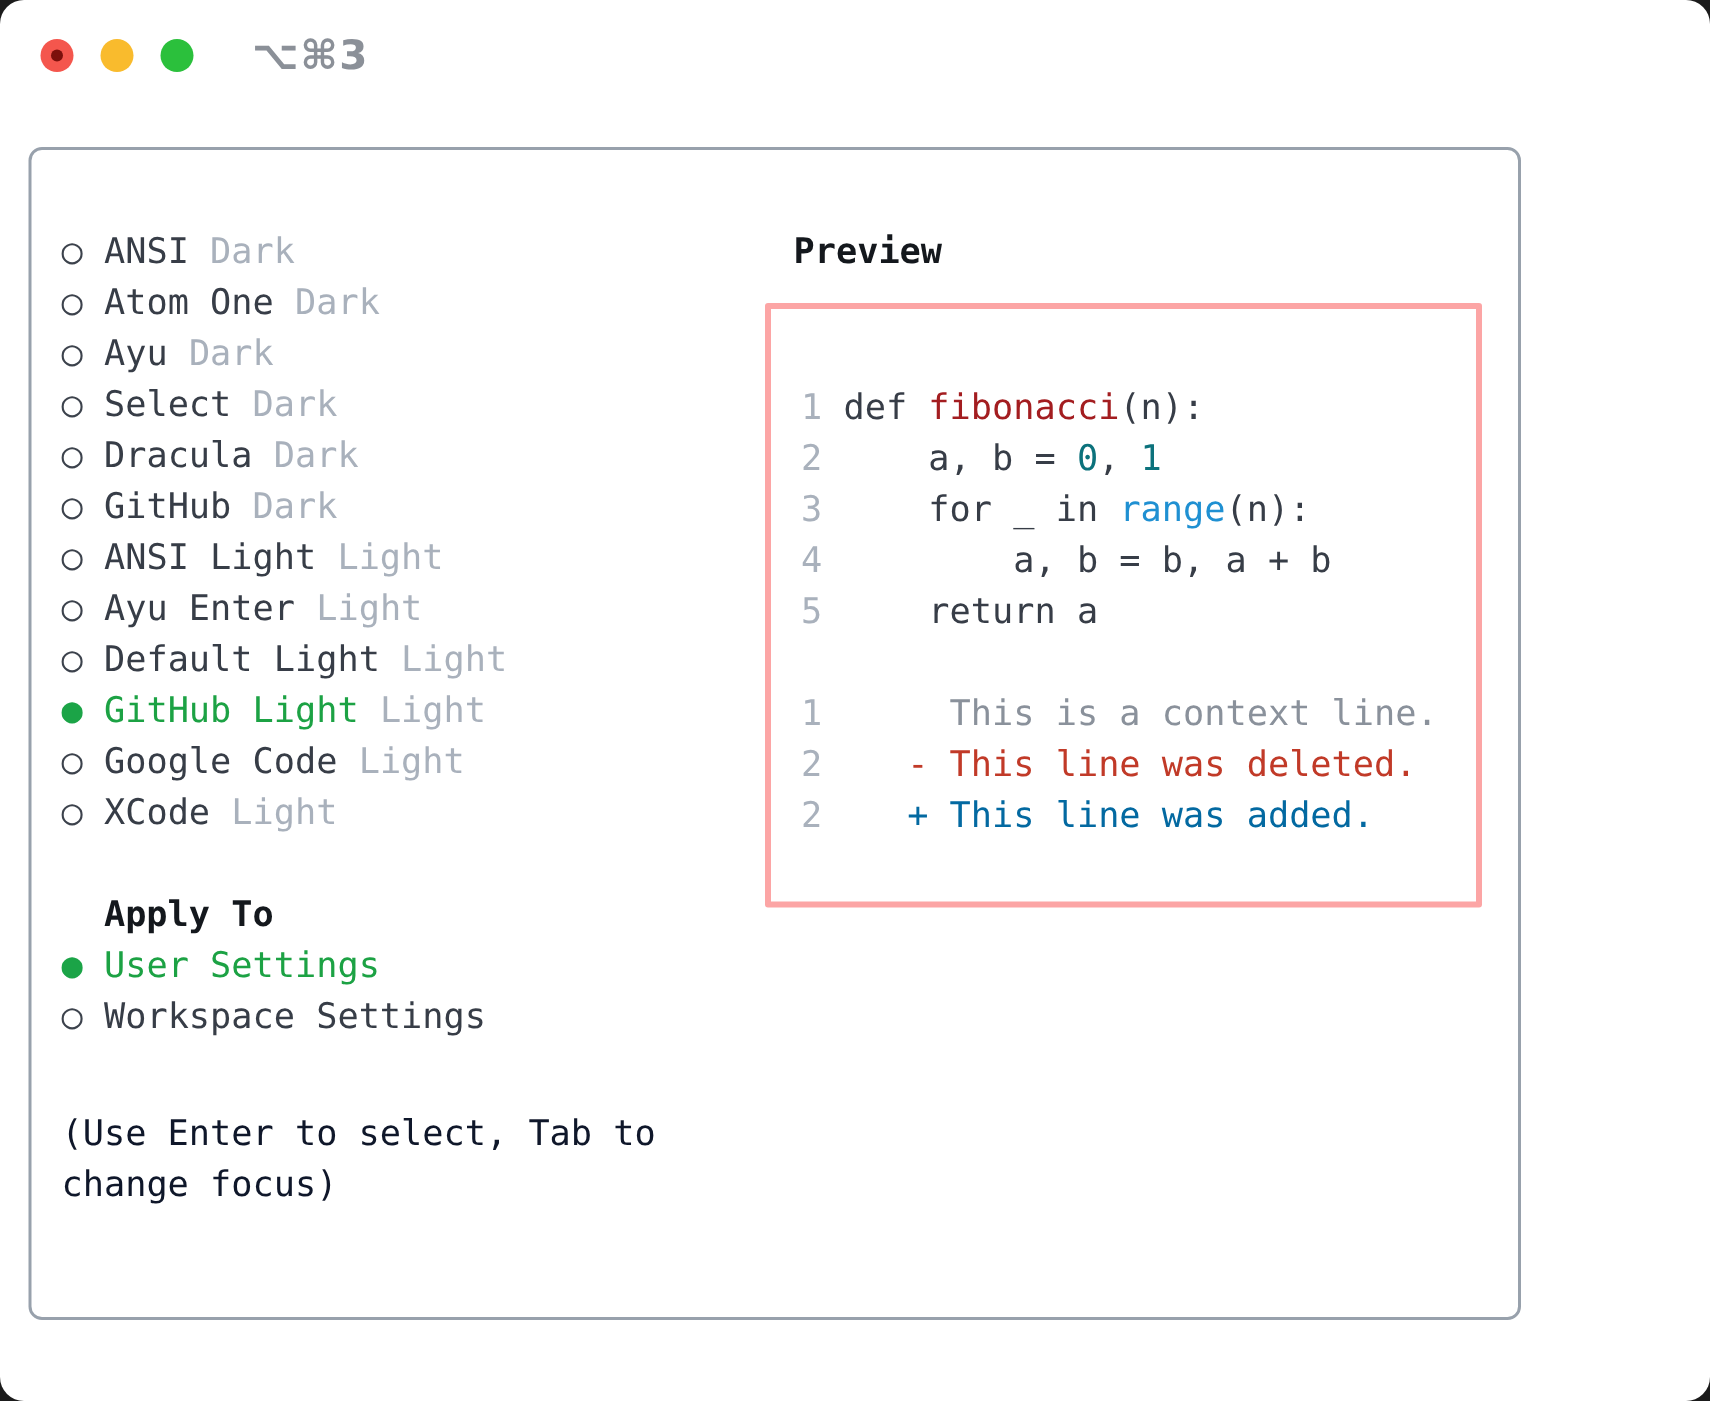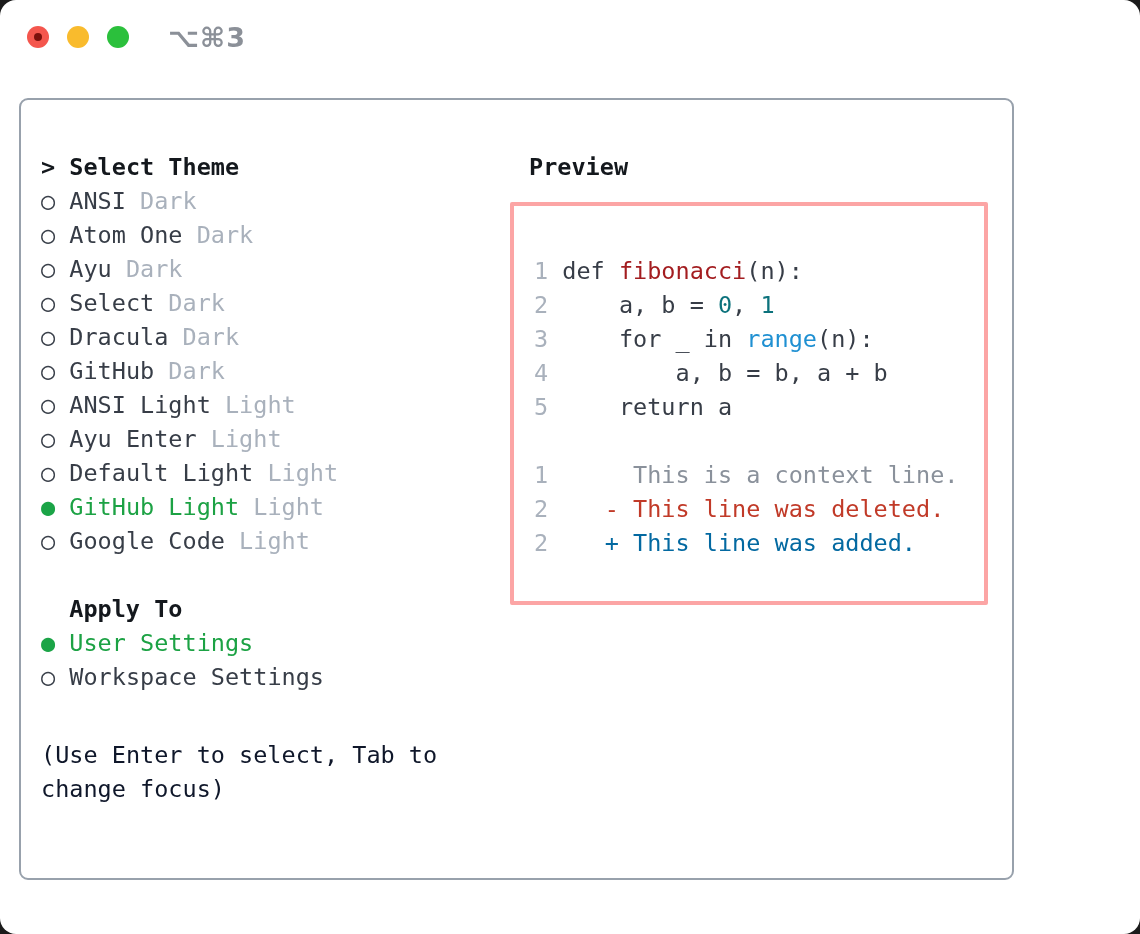--- a/index.html
+++ b/index.html
@@ -97,34 +97,34 @@
         <span class="dot"></span>
       </span>
     <span class="light yellow"></span>
     <span class="light green"></span>
     <span class="win-title">⌥⌘3</span>
   </div>
 
   <div class="panel">
 
     <div class="left-col">
-      <div class="row"><span class="prompt">&gt;</span><span> </span><span class="hdr">Select Theme</span></div>
 
       <div id="theme-list">
           <div class="row"><span class="marker">○</span> <span class="name">ANSI</span> <span class="tag">Dark</span></div>
           <div class="row"><span class="marker">○</span> <span class="name">Atom One</span> <span class="tag">Dark</span></div>
           <div class="row"><span class="marker">○</span> <span class="name">Ayu</span> <span class="tag">Dark</span></div>
           <div class="row"><span class="marker">○</span> <span class="name">Select</span> <span class="tag">Dark</span></div>
           <div class="row"><span class="marker">○</span> <span class="name">Dracula</span> <span class="tag">Dark</span></div>
           <div class="row"><span class="marker">○</span> <span class="name">GitHub</span> <span class="tag">Dark</span></div>
           <div class="row"><span class="marker">○</span> <span class="name">ANSI Light</span> <span class="tag">Light</span></div>
           <div class="row"><span class="marker">○</span> <span class="name">Ayu Enter</span> <span class="tag">Light</span></div>
           <div class="row"><span class="marker">○</span> <span class="name">Default Light</span> <span class="tag">Light</span></div>
           <div class="row"><span class="marker sel">●</span> <span class="name sel-text">GitHub Light</span> <span class="tag">Light</span></div>
           <div class="row"><span class="marker">○</span> <span class="name">Google Code</span> <span class="tag">Light</span></div>
+          <div class="row"><span class="marker">○</span> <span class="name">XCode</span> <span class="tag">Light</span></div>
         </div>
 
       <div class="row apply-hdr">Apply To</div>
 
       <div id="apply-list">
           <div class="row"><span class="marker sel">●</span> <span class="name sel-text">User Settings</span></div>
           <div class="row"><span class="marker">○</span> <span class="name">Workspace Settings</span></div>
         </div>
 
       <div class="hint">(Use Enter to select, Tab to change focus)</div>

